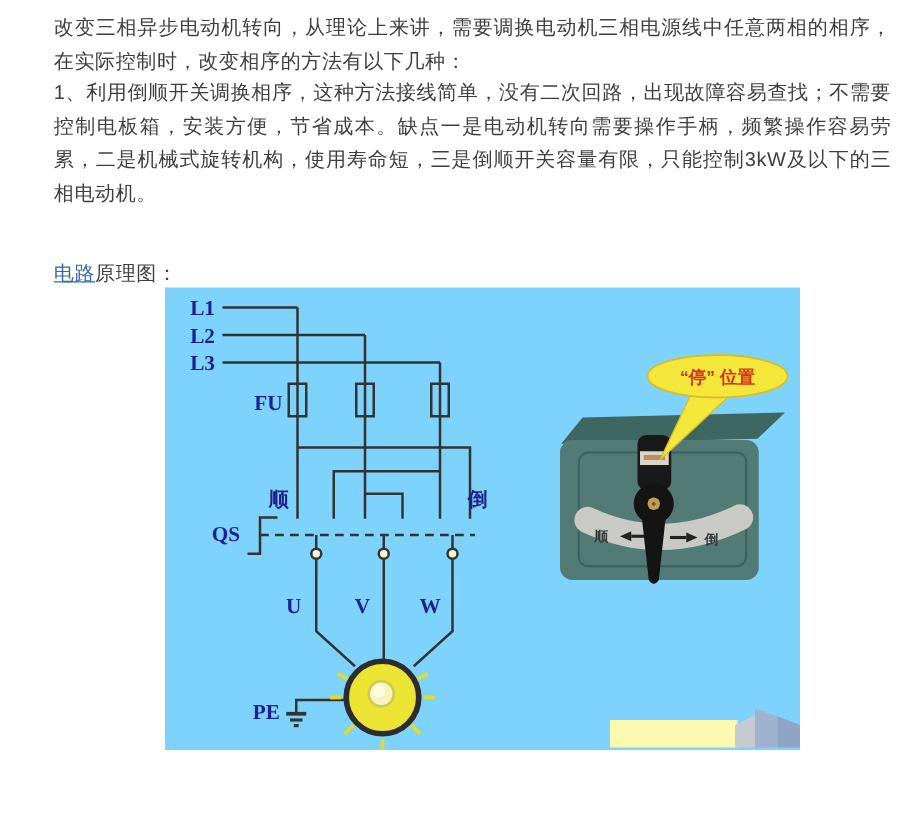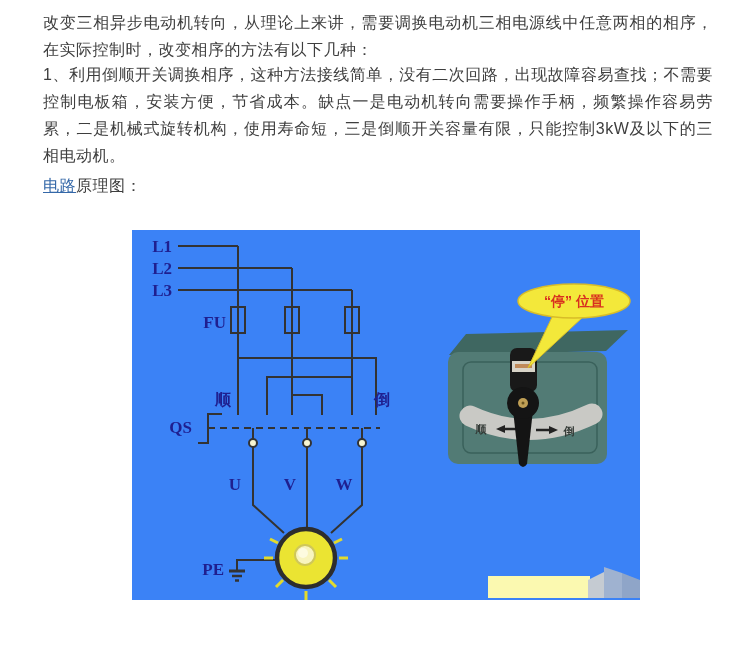--- a/index.html
+++ b/index.html
@@ -1,36 +1,36 @@
 <!DOCTYPE html>
 <html><head>
 <meta charset="utf-8">
 <style>
   html,body{margin:0;padding:0;background:#ffffff;}
   .page{position:relative;width:733px;height:669px;background:#ffffff;overflow:hidden;
         font-family:"Liberation Sans","DejaVu Sans",sans-serif;padding-left:36px;}
   .para{position:absolute;left:43px;width:670px;margin:0;font-size:16px;line-height:27px;
         color:#3e3e3e;text-align:justify;letter-spacing:0.5px;}
   .caption a{color:#3568a8;text-decoration:underline;cursor:pointer;}
-  .figure{position:absolute;left:132px;top:230px;width:508px;height:370px;background:#3b82f6;}
+  .figure{position:absolute;left:132px;top:230px;width:508px;height:370px;background:#7dd3fc;}
   svg text{font-family:"Liberation Sans","DejaVu Sans",sans-serif;}
   .lbl{font-family:"Liberation Serif","DejaVu Serif",serif;font-weight:bold;font-size:17px;fill:#1f1f8f;}
   .cn{font-weight:bold;font-size:16px;fill:#1f1f8f;}
   .wire{stroke:#333333;stroke-width:2;fill:none;}
 </style>
 </head>
 <body>
 
 <div class="page">
 
   <p class="para" style="top:9px">改变三相异步电动机转向，从理论上来讲，需要调换电动机三相电源线中任意两相的相序，在实际控制时，改变相序的方法有以下几种：</p>
 
   <p class="para" style="top:61px">1、利用倒顺开关调换相序，这种方法接线简单，没有二次回路，出现故障容易查找；不需要控制电板箱，安装方便，节省成本。缺点一是电动机转向需要操作手柄，频繁操作容易劳累，二是机械式旋转机构，使用寿命短，三是倒顺开关容量有限，只能控制3kW及以下的三相电动机。</p>
 
-  <p class="para caption" style="top:172px"><a>电路</a><span>原理图：</span></p>
+  <p class="para caption" style="top:206px"><a>电路</a><span>原理图：</span></p>
 
   <div class="figure">
     <svg width="508" height="370" viewBox="0 0 508 370">
 
       <g>
         <path class="wire" d="M46,16 H106"></path>
         <path class="wire" d="M46,38 H160"></path>
         <path class="wire" d="M46,60 H220"></path>
         <path class="wire" d="M106,16 V185"></path>
         <path class="wire" d="M160,38 V185"></path>

